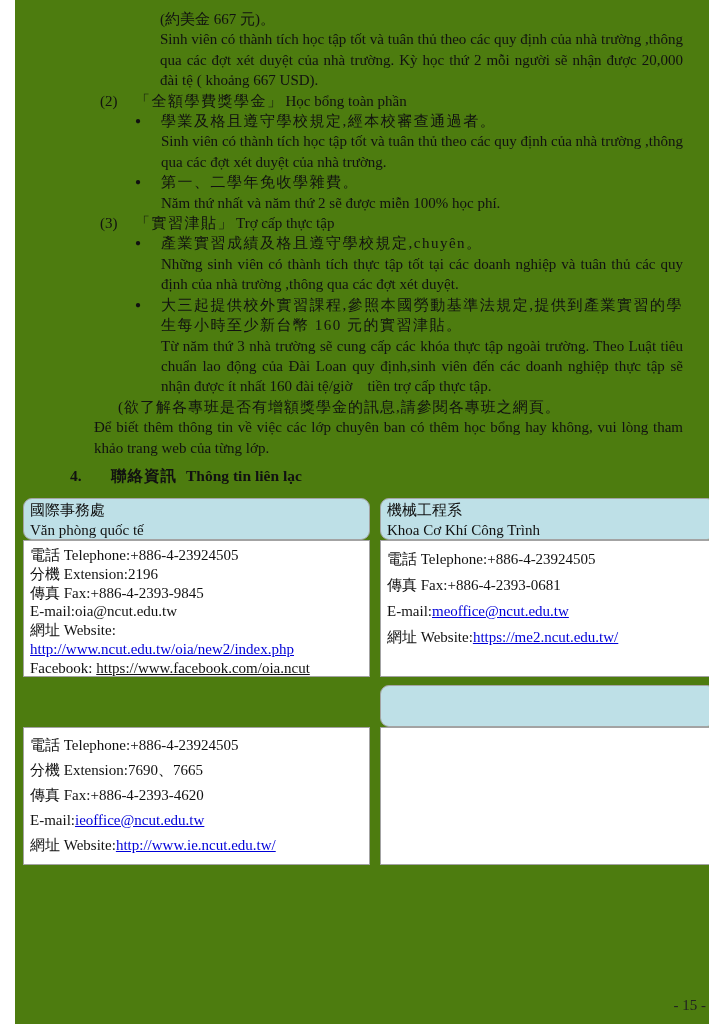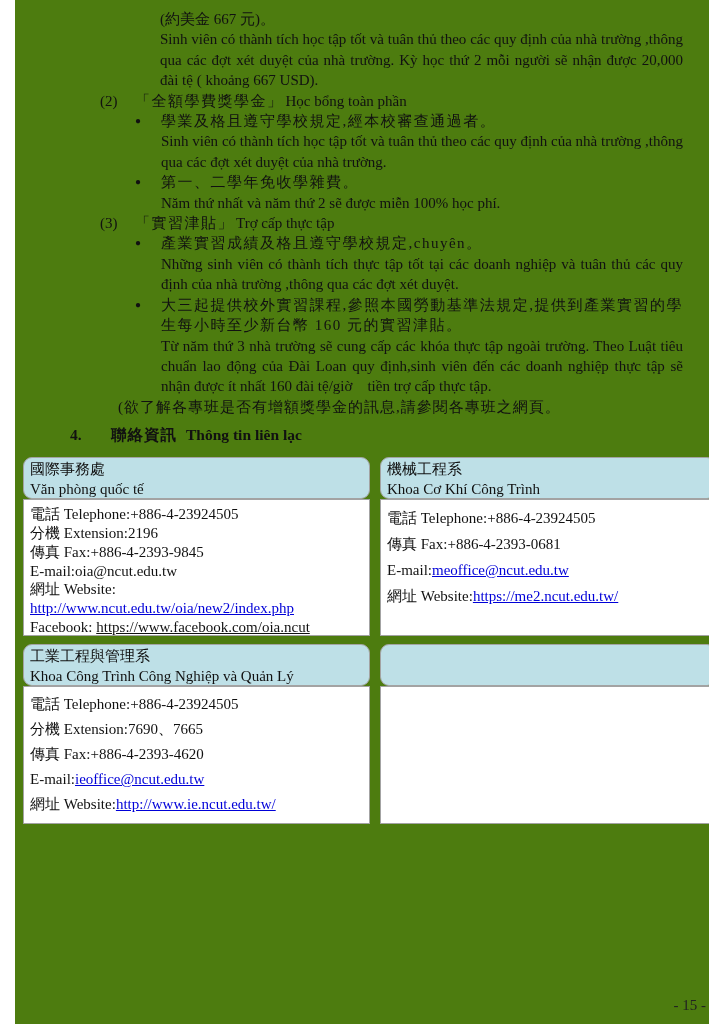--- a/index.html
+++ b/index.html
@@ -78,20 +78,21 @@
       <span class="btext zh-t">產業實習成績及格且遵守學校規定,chuyên。</span>
     </div>
     <p class="para ind4 just">Những sinh viên có thành tích thực tập tốt tại các doanh nghiệp và tuân thủ các quy định của nhà trường ,thông qua các đợt xét duyệt.</p>
     <div class="row bul">
       <span class="bmark">●</span>
       <span class="btext zh-t">大三起提供校外實習課程,參照本國勞動基準法規定,提供到產業實習的學生每小時至少新台幣 160 元的實習津貼。</span>
     </div>
     <p class="para ind4 just">Từ năm thứ 3 nhà trường sẽ cung cấp các khóa thực tập ngoài trường. Theo Luật tiêu chuẩn lao động của Đài Loan quy định,sinh viên đến các doanh nghiệp thực tập sẽ nhận được ít nhất 160 đài tệ/giờ　tiền trợ cấp thực tập.</p>
 
     <p class="ln note-zh">(欲了解各專班是否有增額獎學金的訊息,請參閱各專班之網頁。</p>
+    <p class="para note-vi just">Để biết thêm thông tin về việc các lớp chuyên ban có thêm học bổng hay không, vui lòng tham khảo trang web của từng lớp.</p>
   </div>
 
   <div class="heading">
     <span class="hmark">4.</span>
     <span class="hzh">聯絡資訊</span>
     <span>Thông tin liên lạc</span>
   </div>
 
   <div class="contact-grid">
 
@@ -115,24 +116,20 @@
       <div class="cl"><span>Facebook: </span><a class="lk dark">https://www.facebook.com/oia.ncut</a></div>
     </div>
 
     <div class="cell td cell-b-b">
       <div class="cl">電話 Telephone:+886-4-23924505</div>
       <div class="cl">傳真 Fax:+886-4-2393-0681</div>
       <div class="cl"><span>E-mail:</span><a class="lk">meoffice@ncut.edu.tw</a></div>
       <div class="cl"><span>網址 Website:</span><a class="lk">https://me2.ncut.edu.tw/</a></div>
     </div>
 
-    <div class="cell th cell-c-h">
-      <div>工業工程與管理系</div>
-      <div>Khoa Công Trình Công Nghiệp và Quản Lý</div>
-    </div>
 
     <div class="cell th cell-d-h"></div>
 
     <div class="cell td cell-c-b">
       <div class="cl">電話 Telephone:+886-4-23924505</div>
       <div class="cl">分機 Extension:7690、7665</div>
       <div class="cl">傳真 Fax:+886-4-2393-4620</div>
       <div class="cl"><span>E-mail:</span><a class="lk">ieoffice@ncut.edu.tw</a></div>
       <div class="cl"><span>網址 Website:</span><a class="lk">http://www.ie.ncut.edu.tw/</a></div>
     </div>

